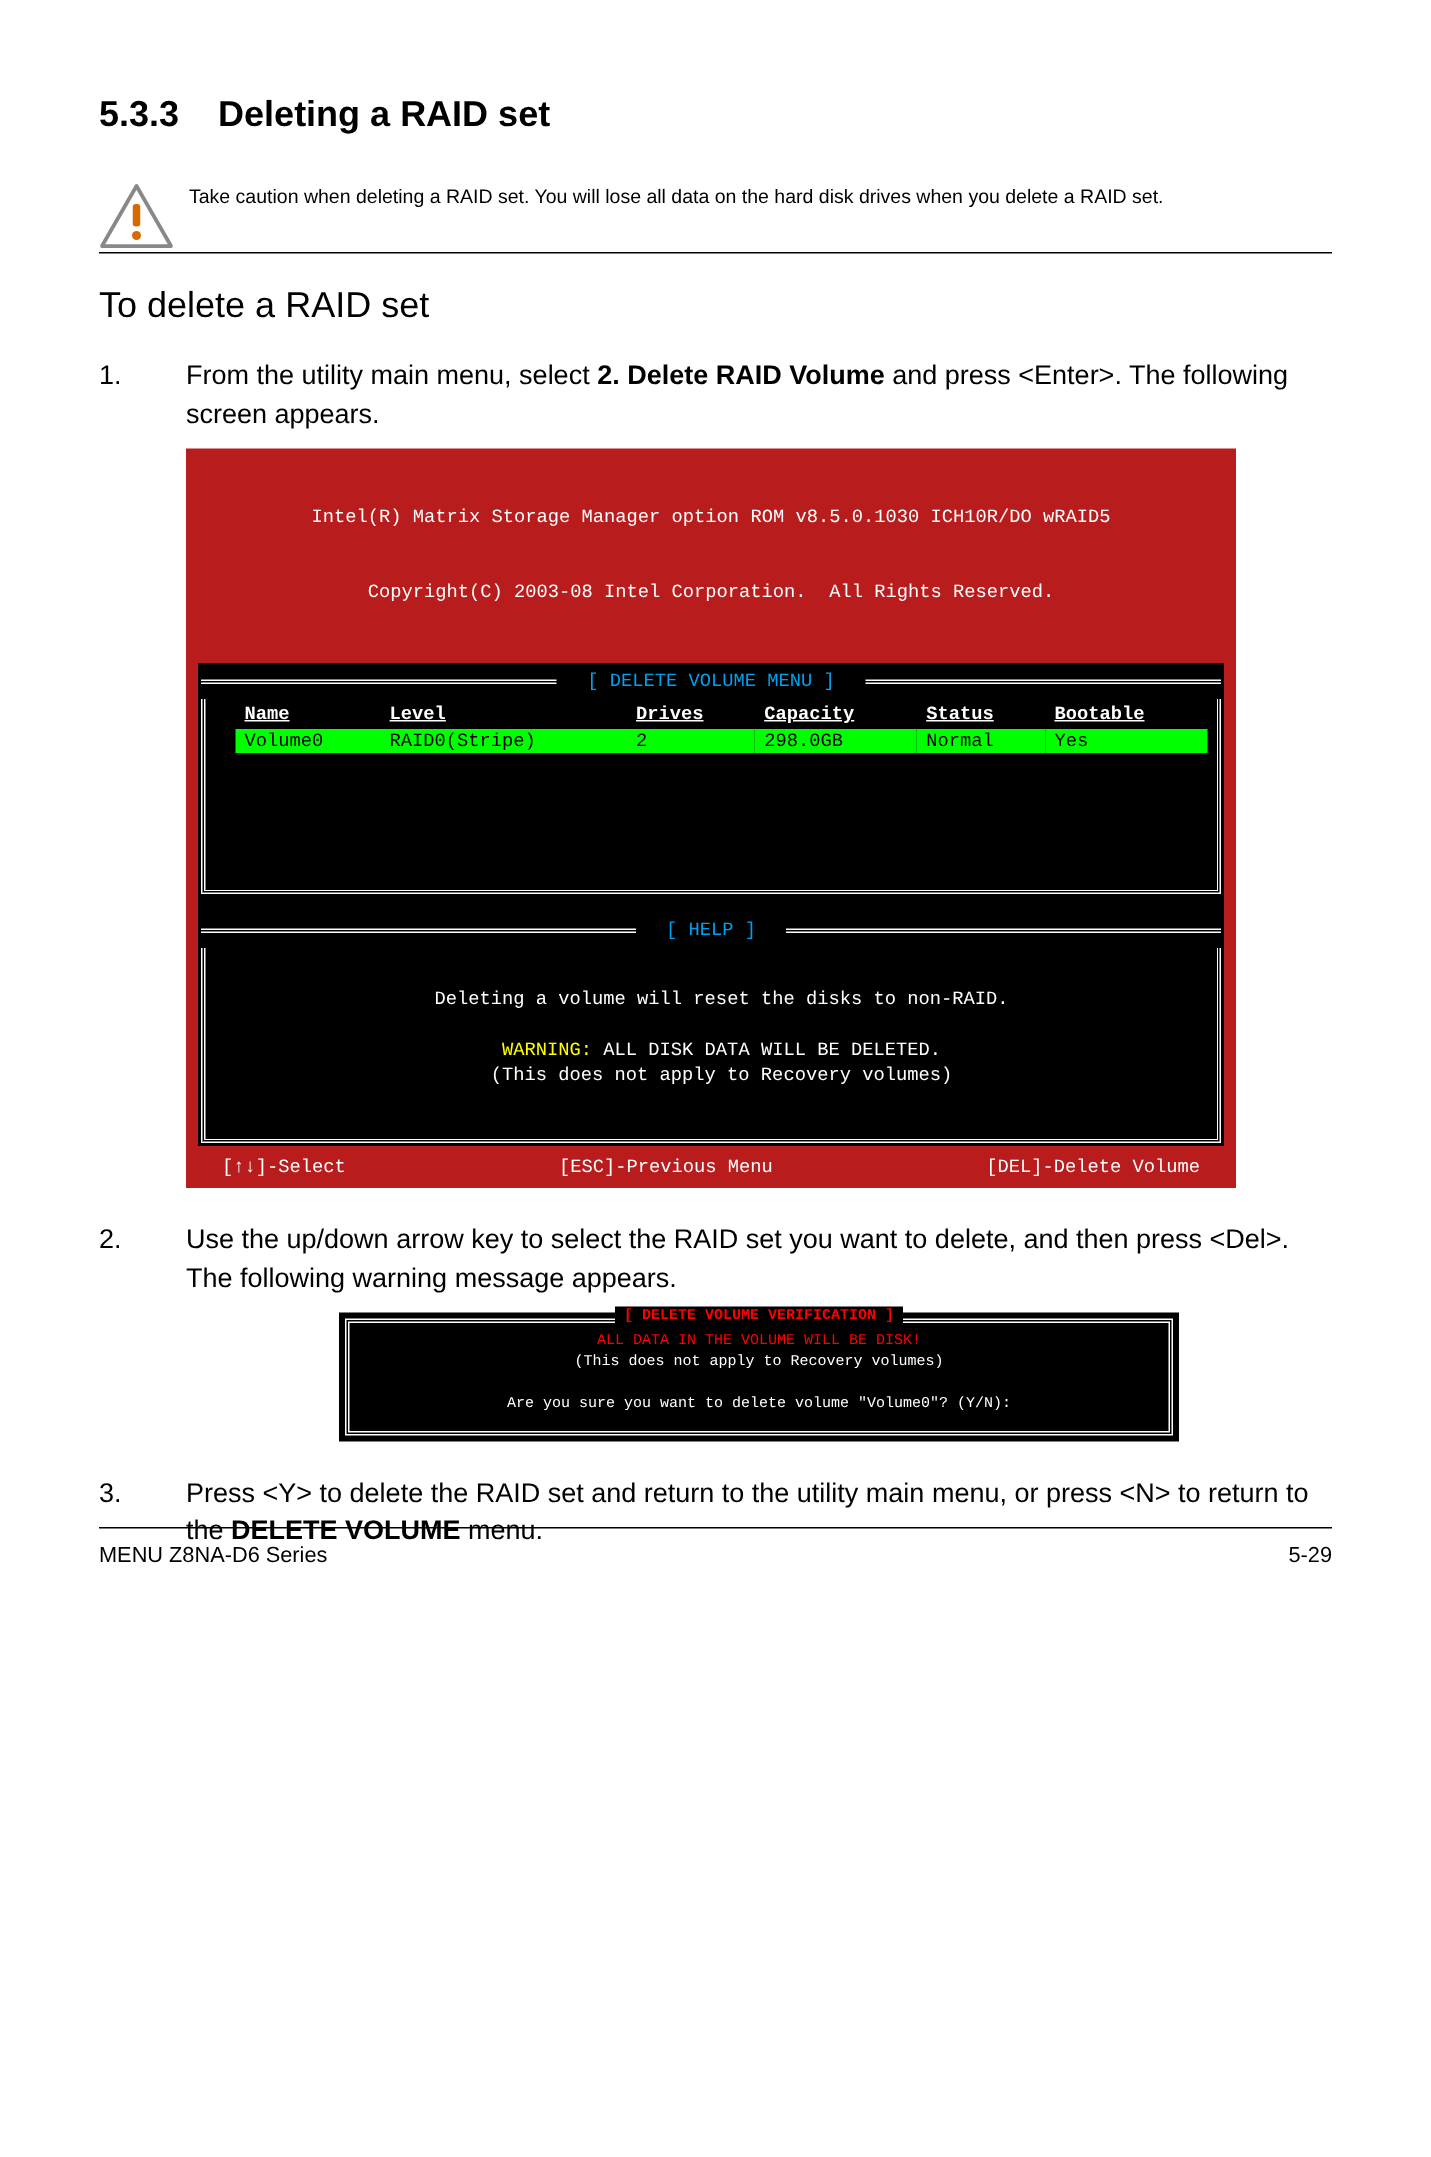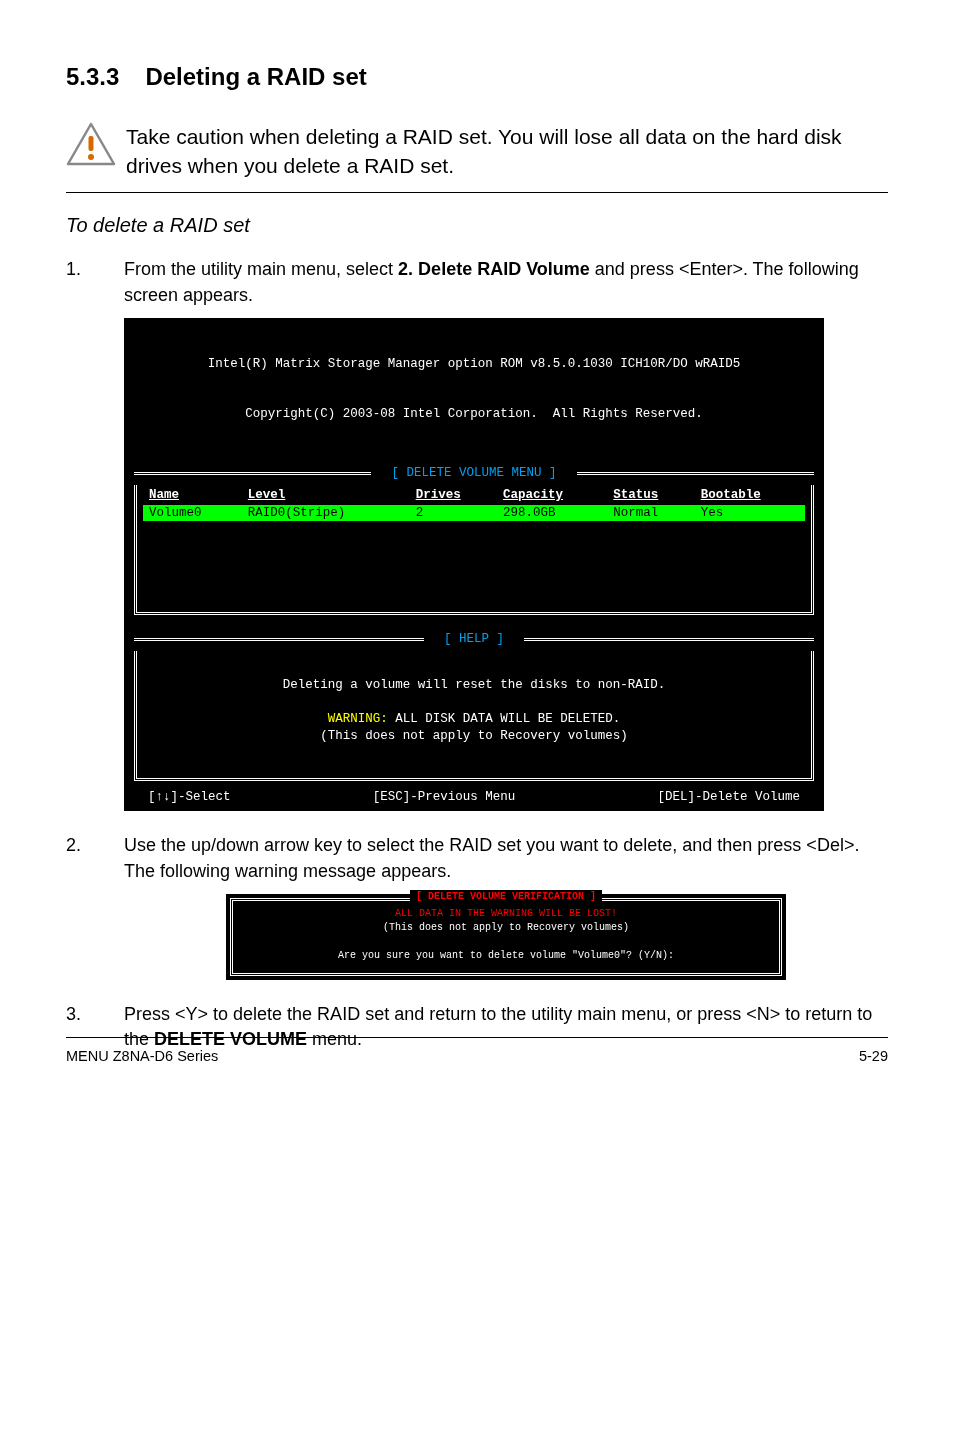--- a/index.html
+++ b/index.html
@@ -14,34 +14,34 @@
       line-height: 1.4;
     }
     .section-heading {
       font-size: 24px;
       font-weight: bold;
       margin-bottom: 28px;
       display: flex;
       gap: 26px;
     }
     .caution-icon-wrap { flex: 0 0 50px; }
-    .caution-text { padding-left: 60px; margin-top: -44px; margin-bottom: 12px; font-size: 21px; }
+    .caution-text { padding-left: 60px; margin-top: -44px; margin-bottom: 28px; font-size: 13px; }
     .warn-icon { width: 50px; height: 44px; display: block; }
     .hr-line { border: none; border-top: 1px solid #000; margin: 6px 0 18px 0; }
-    .subhead { font-size: 20px; margin-bottom: 18px; font-style: italic; }
+    .subhead { font-size: 24px; margin-bottom: 18px; }
     .step-row { display: flex; gap: 30px; margin-bottom: 10px; }
     .step-num { flex: 0 0 28px; font-size: 18px; }
     .step-body { flex: 1; font-size: 18px; }
     .screenshot-wrap { margin: 10px 0 22px 58px; }
     .screenshot-wrap2 { margin: 10px 0 22px 58px; }
 
     
     .bios {
       font-family: "Courier New", monospace;
-      background: #000000;
+      background: #b91c1c;
       color: #fff;
       font-size: 12.5px;
       line-height: 1.35;
       padding: 4px 0 6px 0;
       width: 700px;
     }
     .bios-header { text-align: center; white-space: pre; }
     .bios-black {
       background: #000;
       margin: 4px 8px 0 8px;
@@ -54,21 +54,21 @@
       color: #00a0f0;
       gap: 20px;
       padding: 0 2px 3px 2px;
     }
     .bios-rule { flex: 1; border-top: 3px double #fff; height: 3px; }
     .bios-box {
       border-left: 3px double #fff;
       border-right: 3px double #fff;
       border-bottom: 3px double #fff;
       margin: 0 2px 0 2px;
-      padding: 2px 6px 4px 6px;
+      padding: 2px 6px 4px 20px;
     }
     .vol-table { width: 100%; border-collapse: collapse; }
     .vol-table th { color: #fff; font-weight: bold; text-align: left; text-decoration: underline; padding: 0 6px 1px 6px; }
     .vol-table td { padding: 0 6px; }
     .vol-sel td { background: #00ff00; color: #000; }
     .help-body { text-align: center; padding: 8px 4px 14px 4px; }
     .help-warn { color: yellow; }
     .bios-footer { white-space: pre; color: #fff; padding: 6px 24px 0 24px; display: flex; justify-content: space-between; }
 
     
@@ -206,21 +206,21 @@
 <div class="step-row">
   <div class="step-num">2.</div>
   <div class="step-body">Use the up/down arrow key to select the RAID set you want to delete, and then press &lt;Del&gt;. The following warning message appears.</div>
 </div>
 
 <div class="screenshot-wrap2">
   <div class="verify">
     <div class="verify-outer">
       <span class="verify-title">[ DELETE VOLUME VERIFICATION ]</span>
       <div class="verify-body">
-        <p class="red">ALL DATA IN THE WARNING WILL BE LOST!</p>
+        <p class="red">ALL DATA IN THE VOLUME WILL BE DISK!</p>
         <p>(This does not apply to Recovery volumes)</p>
         <br>
         <p>Are you sure you want to delete volume "Volume0"? (Y/N):</p>
       </div>
     </div>
   </div>
 </div>
 
 <div class="step-row">
   <div class="step-num">3.</div>

